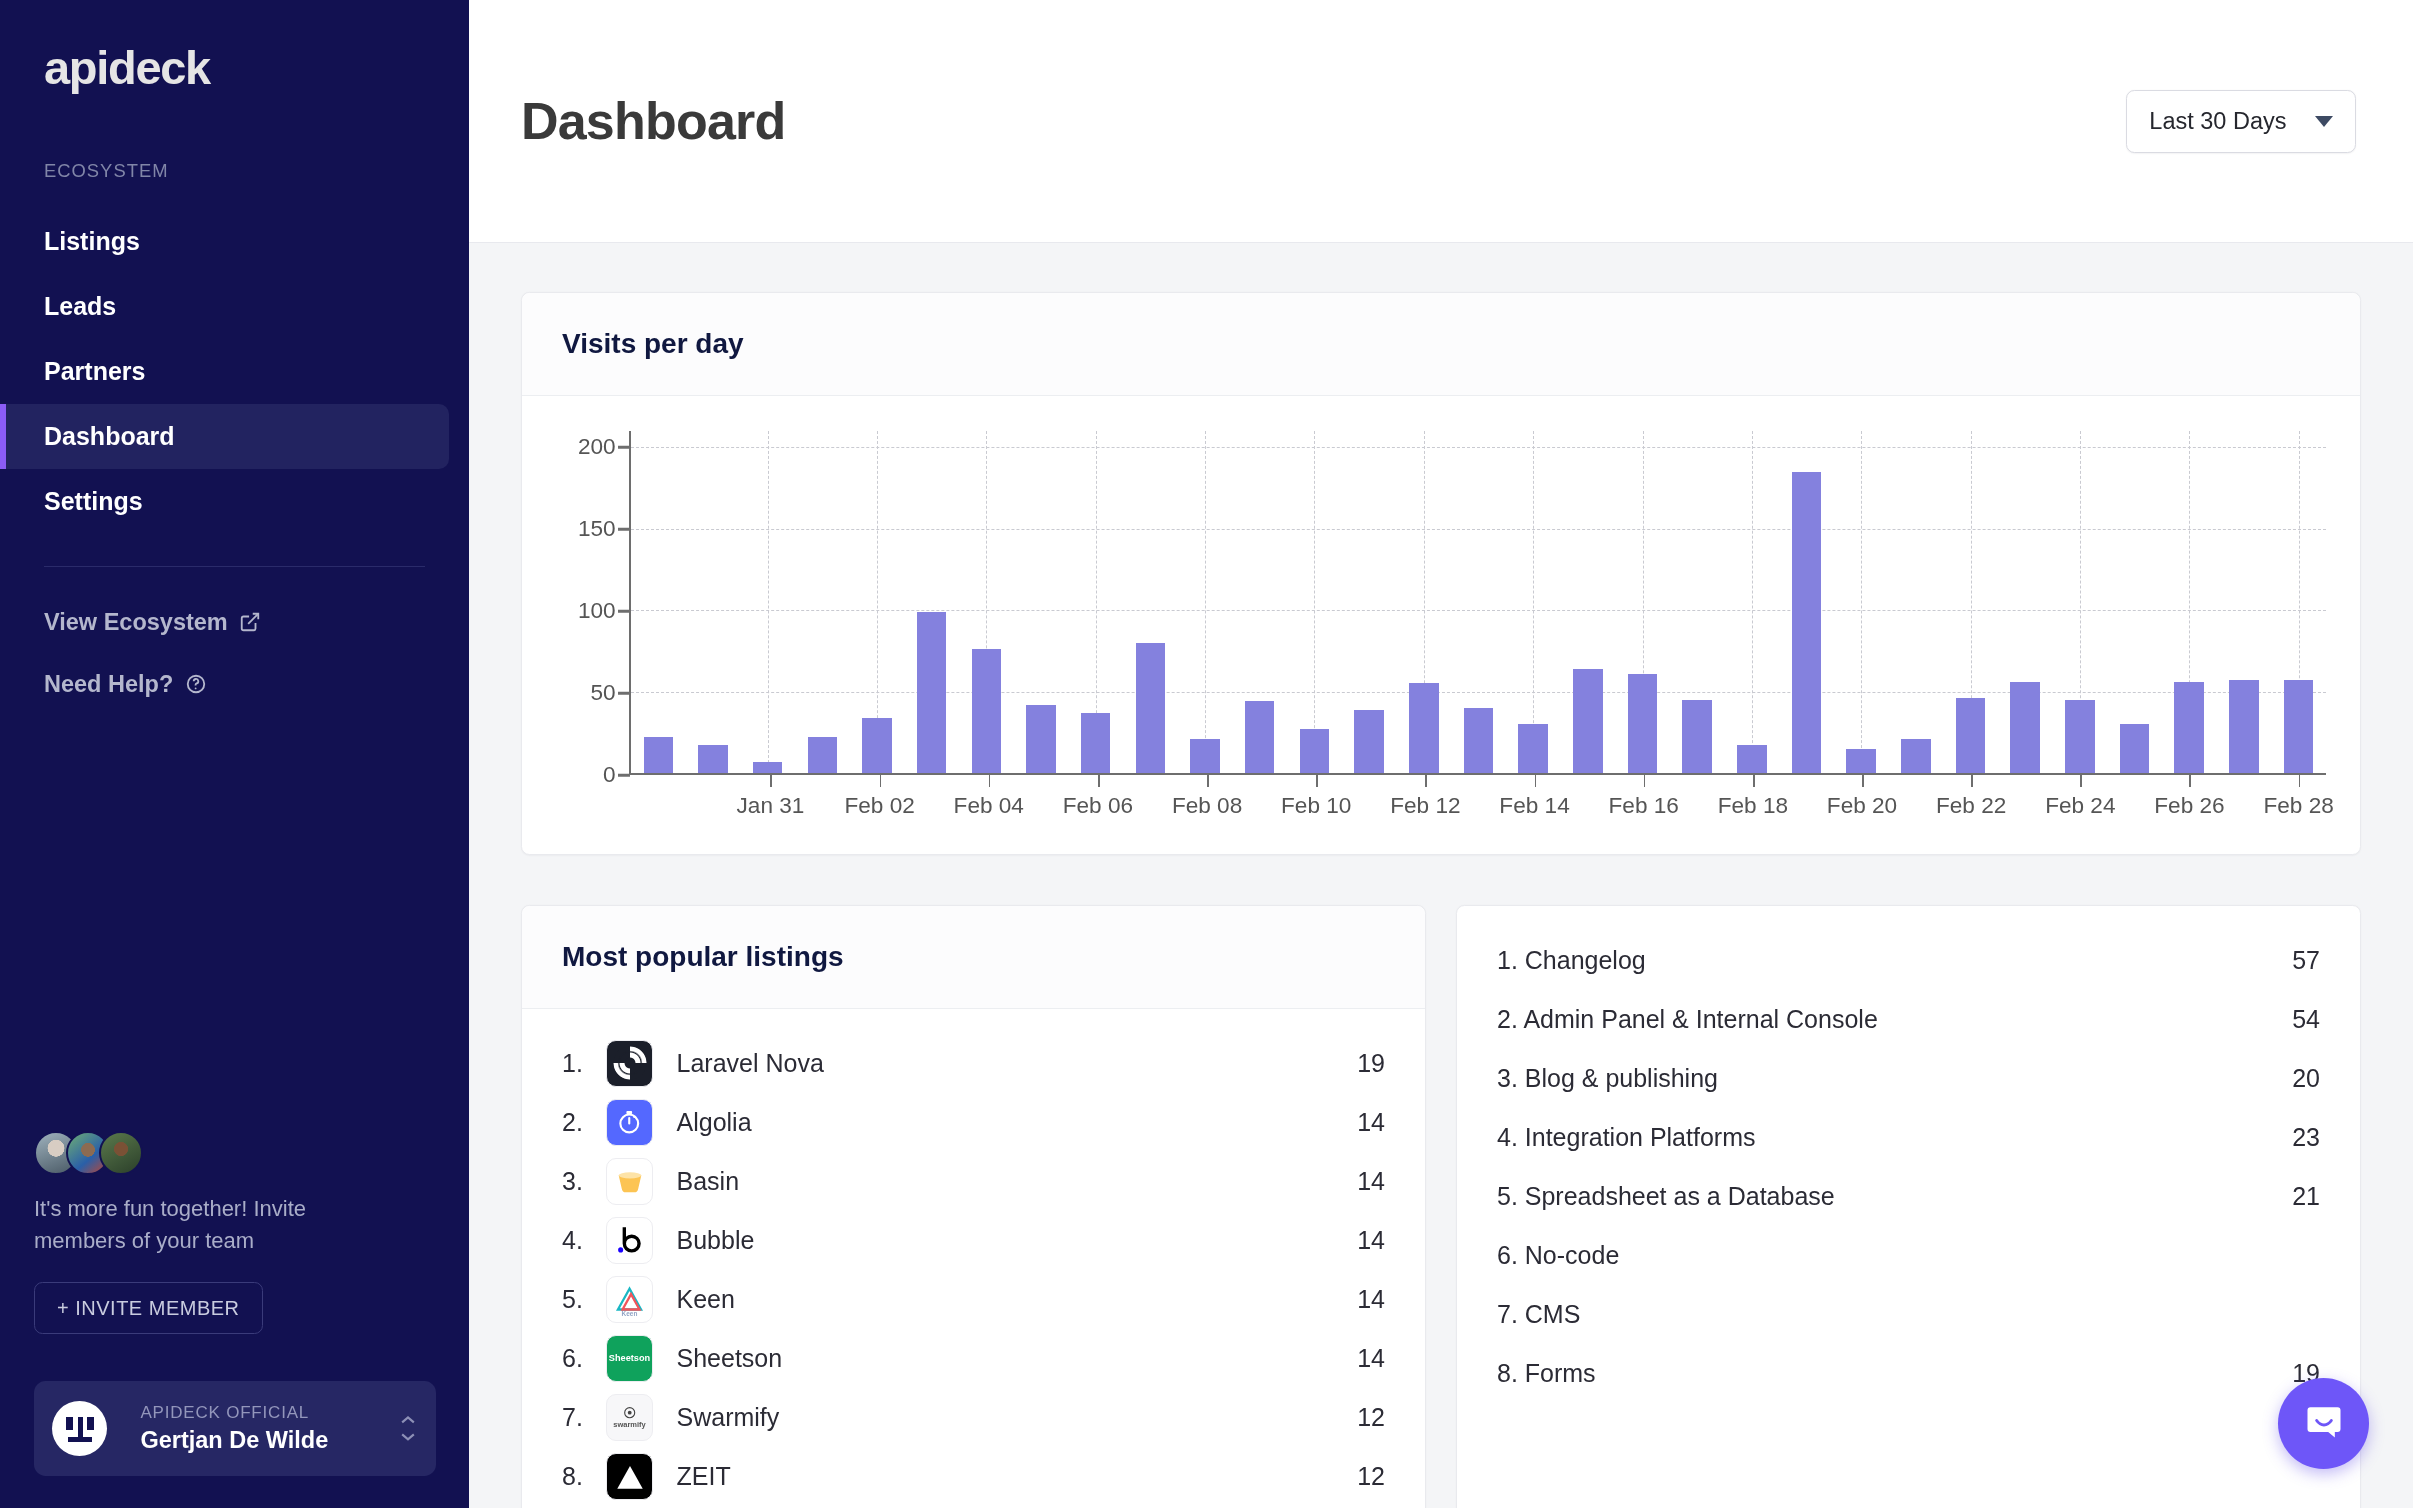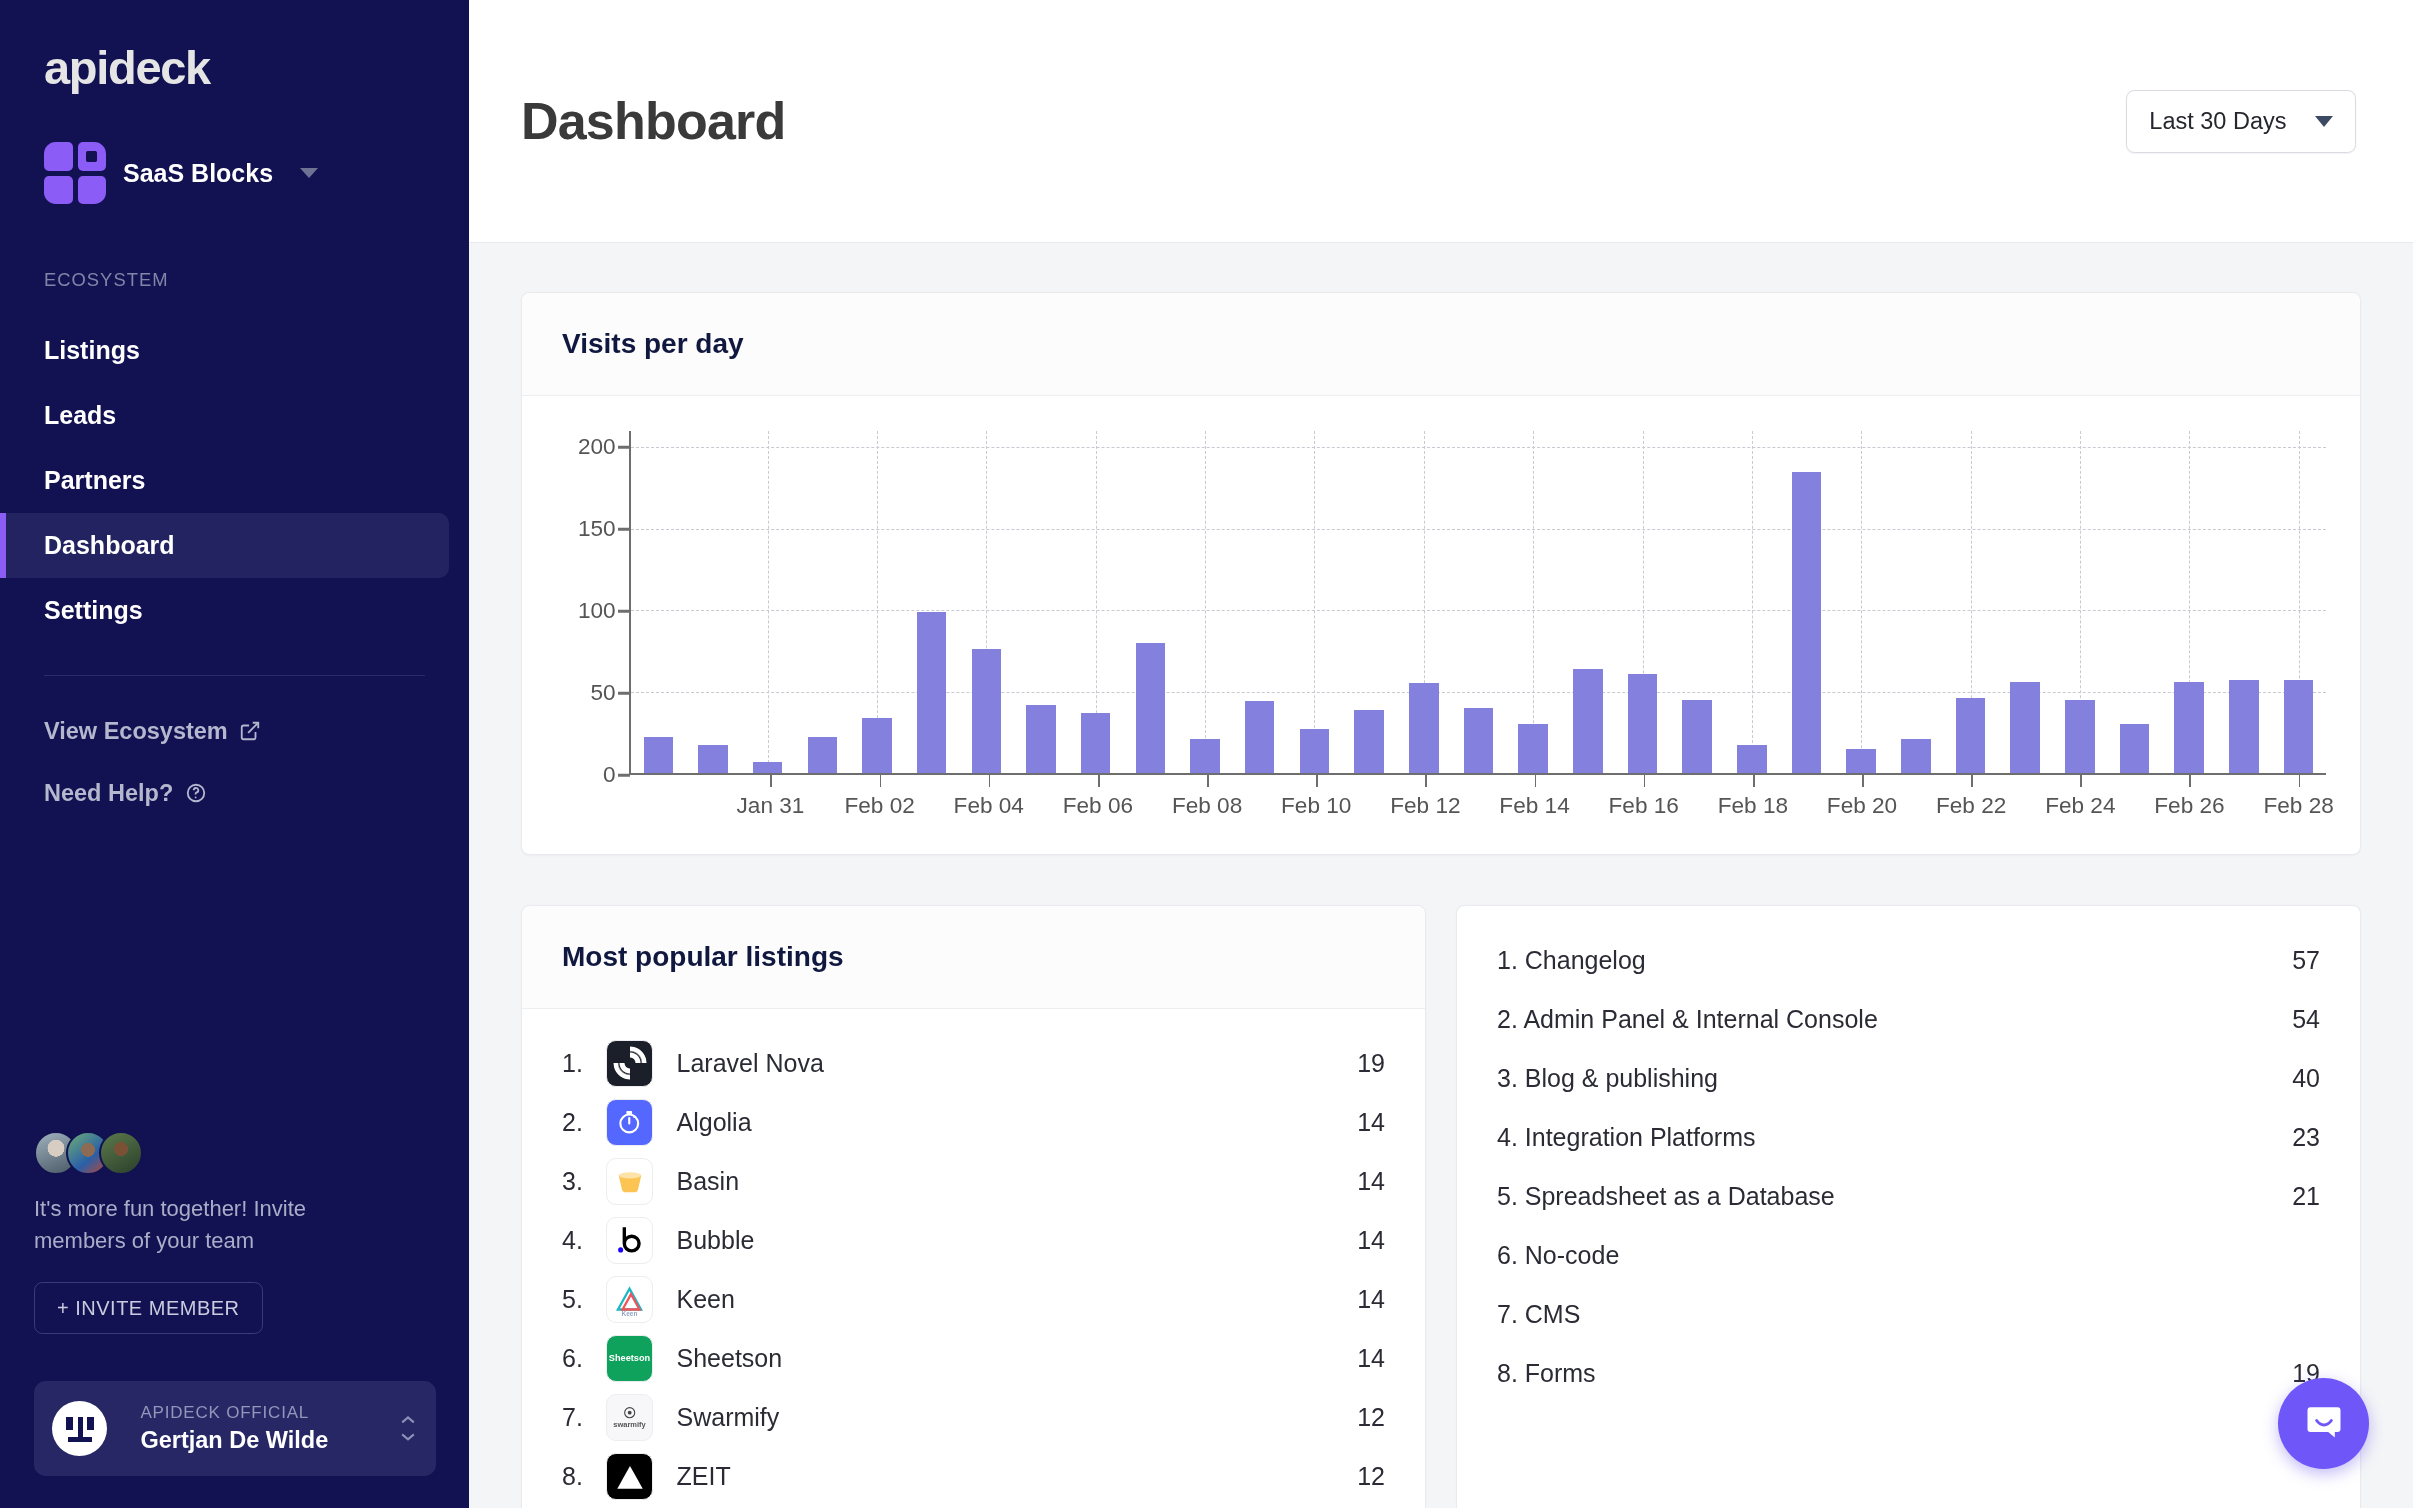--- a/index.html
+++ b/index.html
@@ -220,31 +220,20 @@
   }
 </style>
 </head>
 <body>
 
 <div class="app">
 
   <aside class="sidebar">
     <div class="brand">apideck</div>
 
-    <div class="org-row">
-      <span class="org-logo">
-        <i class="tl"></i>
-          <i class="tr"></i>
-          <i class="bl"></i>
-          <i class="br"></i>
-          <i class="dot"></i>
-      </span>
-      <span class="org-name">SaaS Blocks</span>
-      <span class="caret-down"></span>
-    </div>
 
     <div class="section-label">ECOSYSTEM</div>
 
     <nav class="nav">
       <div class="nav-item">
           <span>Listings</span>
         </div>
       <div class="nav-item">
           <span>Leads</span>
         </div>
@@ -648,21 +637,21 @@
               <div class="crow">
                 <span class="cname">1. Changelog</span>
                 <span class="lval">57</span>
               </div>
               <div class="crow">
                 <span class="cname">2. Admin Panel &amp; Internal Console</span>
                 <span class="lval">54</span>
               </div>
               <div class="crow">
                 <span class="cname">3. Blog &amp; publishing</span>
-                <span class="lval">40</span>
+                <span class="lval">20</span>
               </div>
               <div class="crow">
                 <span class="cname">4. Integration Platforms</span>
                 <span class="lval">23</span>
               </div>
               <div class="crow">
                 <span class="cname">5. Spreadsheet as a Database</span>
                 <span class="lval">21</span>
               </div>
               <div class="crow">

